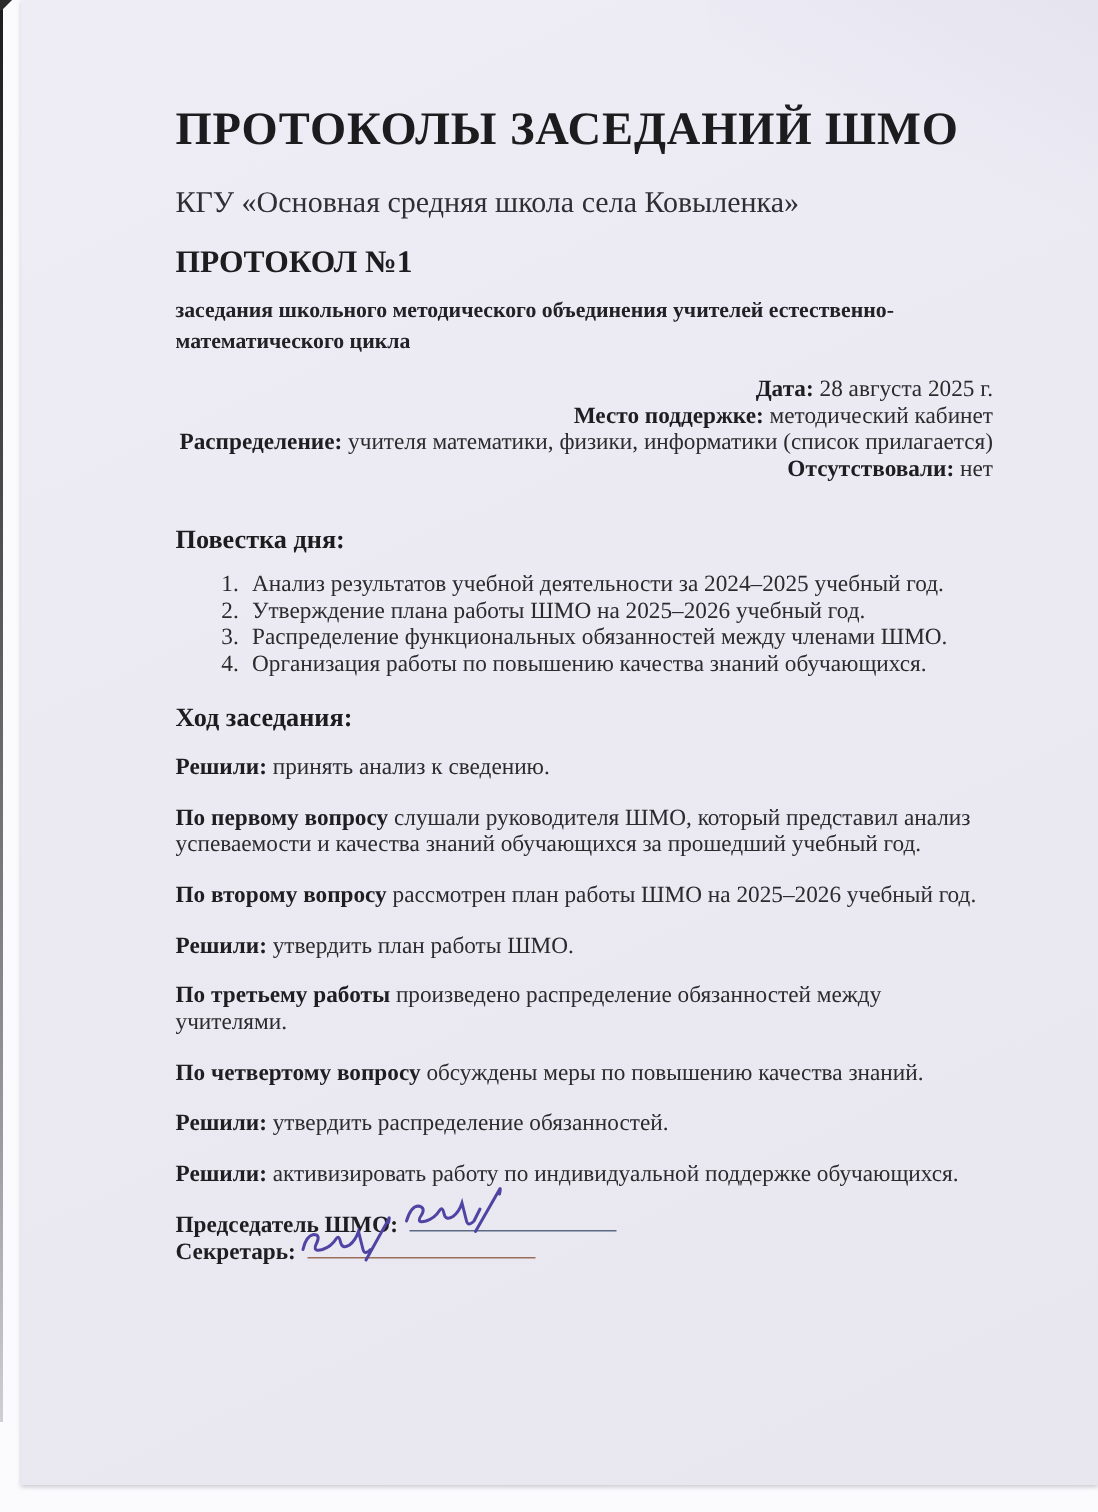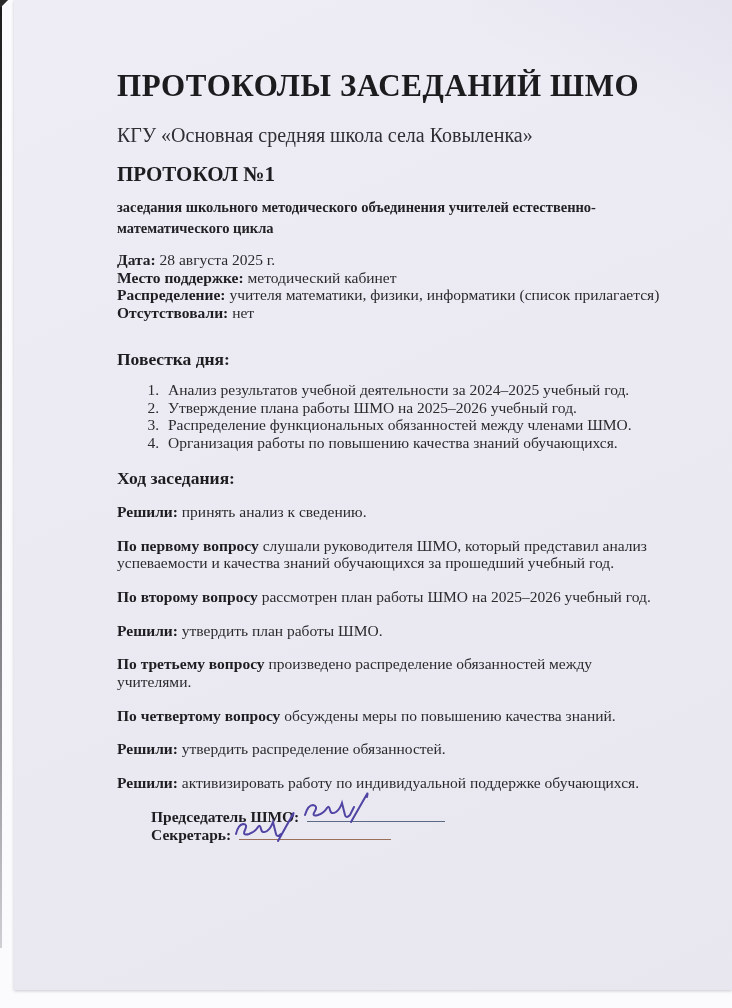--- a/index.html
+++ b/index.html
@@ -36,34 +36,34 @@
   .doc-title {
     font-size:31px; font-weight:bold; line-height:1;
     letter-spacing:0.6px; color:#1c1c1f; margin:0;
   }
   .org-line { font-size:20px; line-height:1; margin-top:24px; color:#2e2e33; }
   .protocol-heading { font-size:21px; font-weight:bold; line-height:1; margin-top:19px; color:#1d1d20; }
   .subtitle {
     font-size:14.5px; font-weight:bold; line-height:1.45;
     margin-top:12px; width:505px; color:#222226;
   }
-  .meta { margin-top:12px; font-size:15.5px; line-height:1.14; }
+  .meta { margin-top:12px; font-size:15.5px; line-height:1.14;text-align:right; }
   .meta-line b { color:#1e1e22; }
   .section-heading { font-size:17.5px; font-weight:bold; line-height:1.05; margin-top:28px; color:#1d1d20; }
   .section-heading.hod { margin-top:17px; }
   ol.agenda {
     margin:13px 0 0 0; padding:0 0 0 46px;
     font-size:15.5px; line-height:1.14;
   }
   ol.agenda li { padding-left:5px; }
   .para { font-size:15.5px; line-height:1.14; margin-top:16px; }
   .para b { color:#1e1e22; }
   .signature-block { margin-top:16px; font-size:15.5px; line-height:1.1; }
   .sig-row { white-space:nowrap; margin-top:1px; }
-  .sig-row b { color:#1e1e22;margin-left:34px; }
+  .sig-row b { color:#1e1e22; }
   .sig-slot {
     display:inline-block; position:relative; vertical-align:baseline;
     height:4px; margin-left:8px;
   }
   .sig-slot.chair { width:138px; border-bottom:1px solid #5a6a85; }
   .sig-slot.secr  { width:152px; border-bottom:1px solid #9a6e58; }
   .sig-ink { position:absolute; left:-6px; top:-27px; }
   .sig-ink path { stroke:#4f43a3; stroke-width:2; fill:none; stroke-linecap:round; }
 </style>
 </head>
@@ -123,21 +123,21 @@
     </p>
     <p class="para">
       <b>По второму вопросу</b>
       <span>рассмотрен план работы ШМО на 2025–2026 учебный год.</span>
     </p>
     <p class="para">
       <b>Решили:</b>
       <span>утвердить план работы ШМО.</span>
     </p>
     <p class="para">
-      <b>По третьему вопросу</b>
+      <b>По третьему работы</b>
       <span>произведено распределение обязанностей между учителями.</span>
     </p>
     <p class="para">
       <b>По четвертому вопросу</b>
       <span>обсуждены меры по повышению качества знаний.</span>
     </p>
     <p class="para">
       <b>Решили:</b>
       <span>утвердить распределение обязанностей.</span>
     </p>

